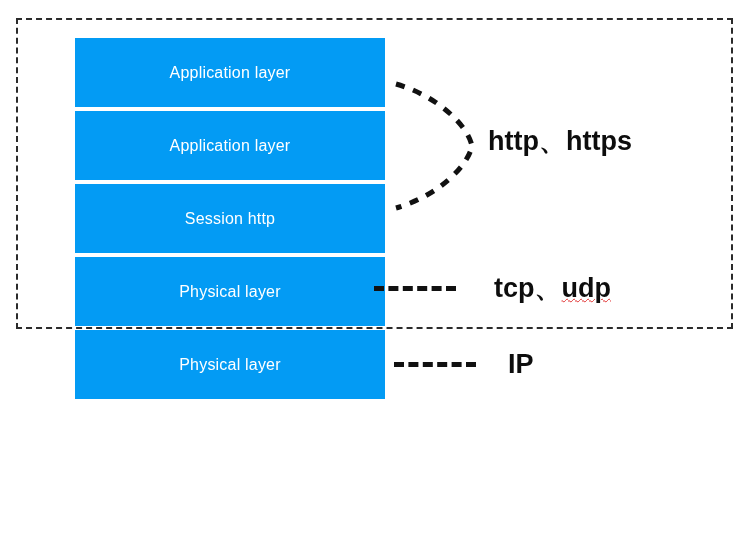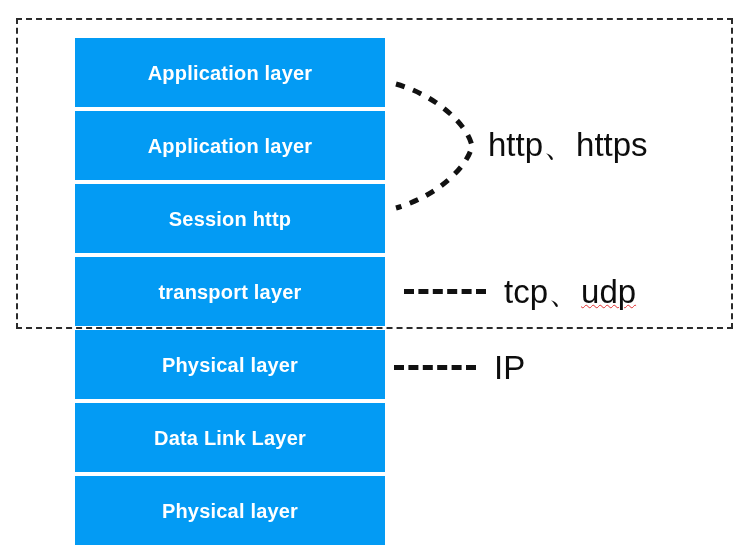--- a/index.html
+++ b/index.html
@@ -42,36 +42,36 @@
     width: 310px;
     height: 69px;
     margin-bottom: 4px;
     background: #039BF4;
     display: flex;
     align-items: center;
     justify-content: center;
   }
   .layer-label {
     color: #ffffff;
-    font-size: 20px;
-    font-weight: 700;
+    font-size: 16px;
+    font-weight: 400;
     letter-spacing: 0.2px;
     line-height: 1;
     white-space: nowrap;
   }
 
   
   .annotation {
     position: absolute;
     display: flex;
     align-items: center;
   }
   .proto-text {
-    font-size: 33px;
-    font-weight: normal;
+    font-size: 27px;
+    font-weight: bold;
     color: #0d0d0d;
     white-space: nowrap;
     line-height: 1;
   }
   .proto-text .misspelled {
     text-decoration: underline;
     text-decoration-style: wavy;
     text-decoration-color: #e03030;
     text-decoration-thickness: 1px;
   }
@@ -88,21 +88,21 @@
     position: absolute;
     left: 392px;
     top: 80px;
     width: 90px;
     height: 132px;
     pointer-events: none;
   }
 
   
   .ann-http  { left: 488px; top: 128px; }
-  .ann-tcp   { left: 404px; top: 275px; }
+  .ann-tcp   { left: 374px; top: 275px; gap: 20px; }
   .ann-ip    { left: 394px; top: 351px; }
 </style>
 </head>
 <body>
 
 <div id="canvas">
 
   <div class="scope-box"></div>
 
   <div class="layer-stack">
@@ -112,31 +112,25 @@
     </div>
 
     <div class="layer-bar">
       <span class="layer-label">Application layer</span>
     </div>
 
     <div class="layer-bar">
       <span class="layer-label">Session http</span>
     </div>
 
-    <div class="layer-bar">
-      <span class="layer-label">transport layer</span>
-    </div>
 
     <div class="layer-bar">
       <span class="layer-label">Physical layer</span>
     </div>
 
-    <div class="layer-bar">
-      <span class="layer-label">Data Link Layer</span>
-    </div>
 
     <div class="layer-bar">
       <span class="layer-label">Physical layer</span>
     </div>
 
   </div>
 
   <svg class="brace-arc" viewBox="0 0 90 132">
     <path d="M 4 4 C 46 16, 76 46, 80 66 C 76 86, 46 116, 4 128" fill="none" stroke="#111111" stroke-width="5" stroke-dasharray="9 9" stroke-linecap="butt"></path>
   </svg>
@@ -145,16 +139,16 @@
     <span class="proto-text"><span>http、https</span></span>
   </div>
 
   <div class="annotation ann-tcp">
     <span class="leader-line"></span>
     <span class="proto-text" style="margin-left:18px;"><span>tcp、</span><span class="misspelled">udp</span></span>
   </div>
 
   <div class="annotation ann-ip">
     <span class="leader-line"></span>
-    <span class="proto-text" style="margin-left:18px;"><span>IP</span></span>
+    <span class="proto-text" style="margin-left:32px;"><span>IP</span></span>
   </div>
 
 </div>
 
 </body></html>

